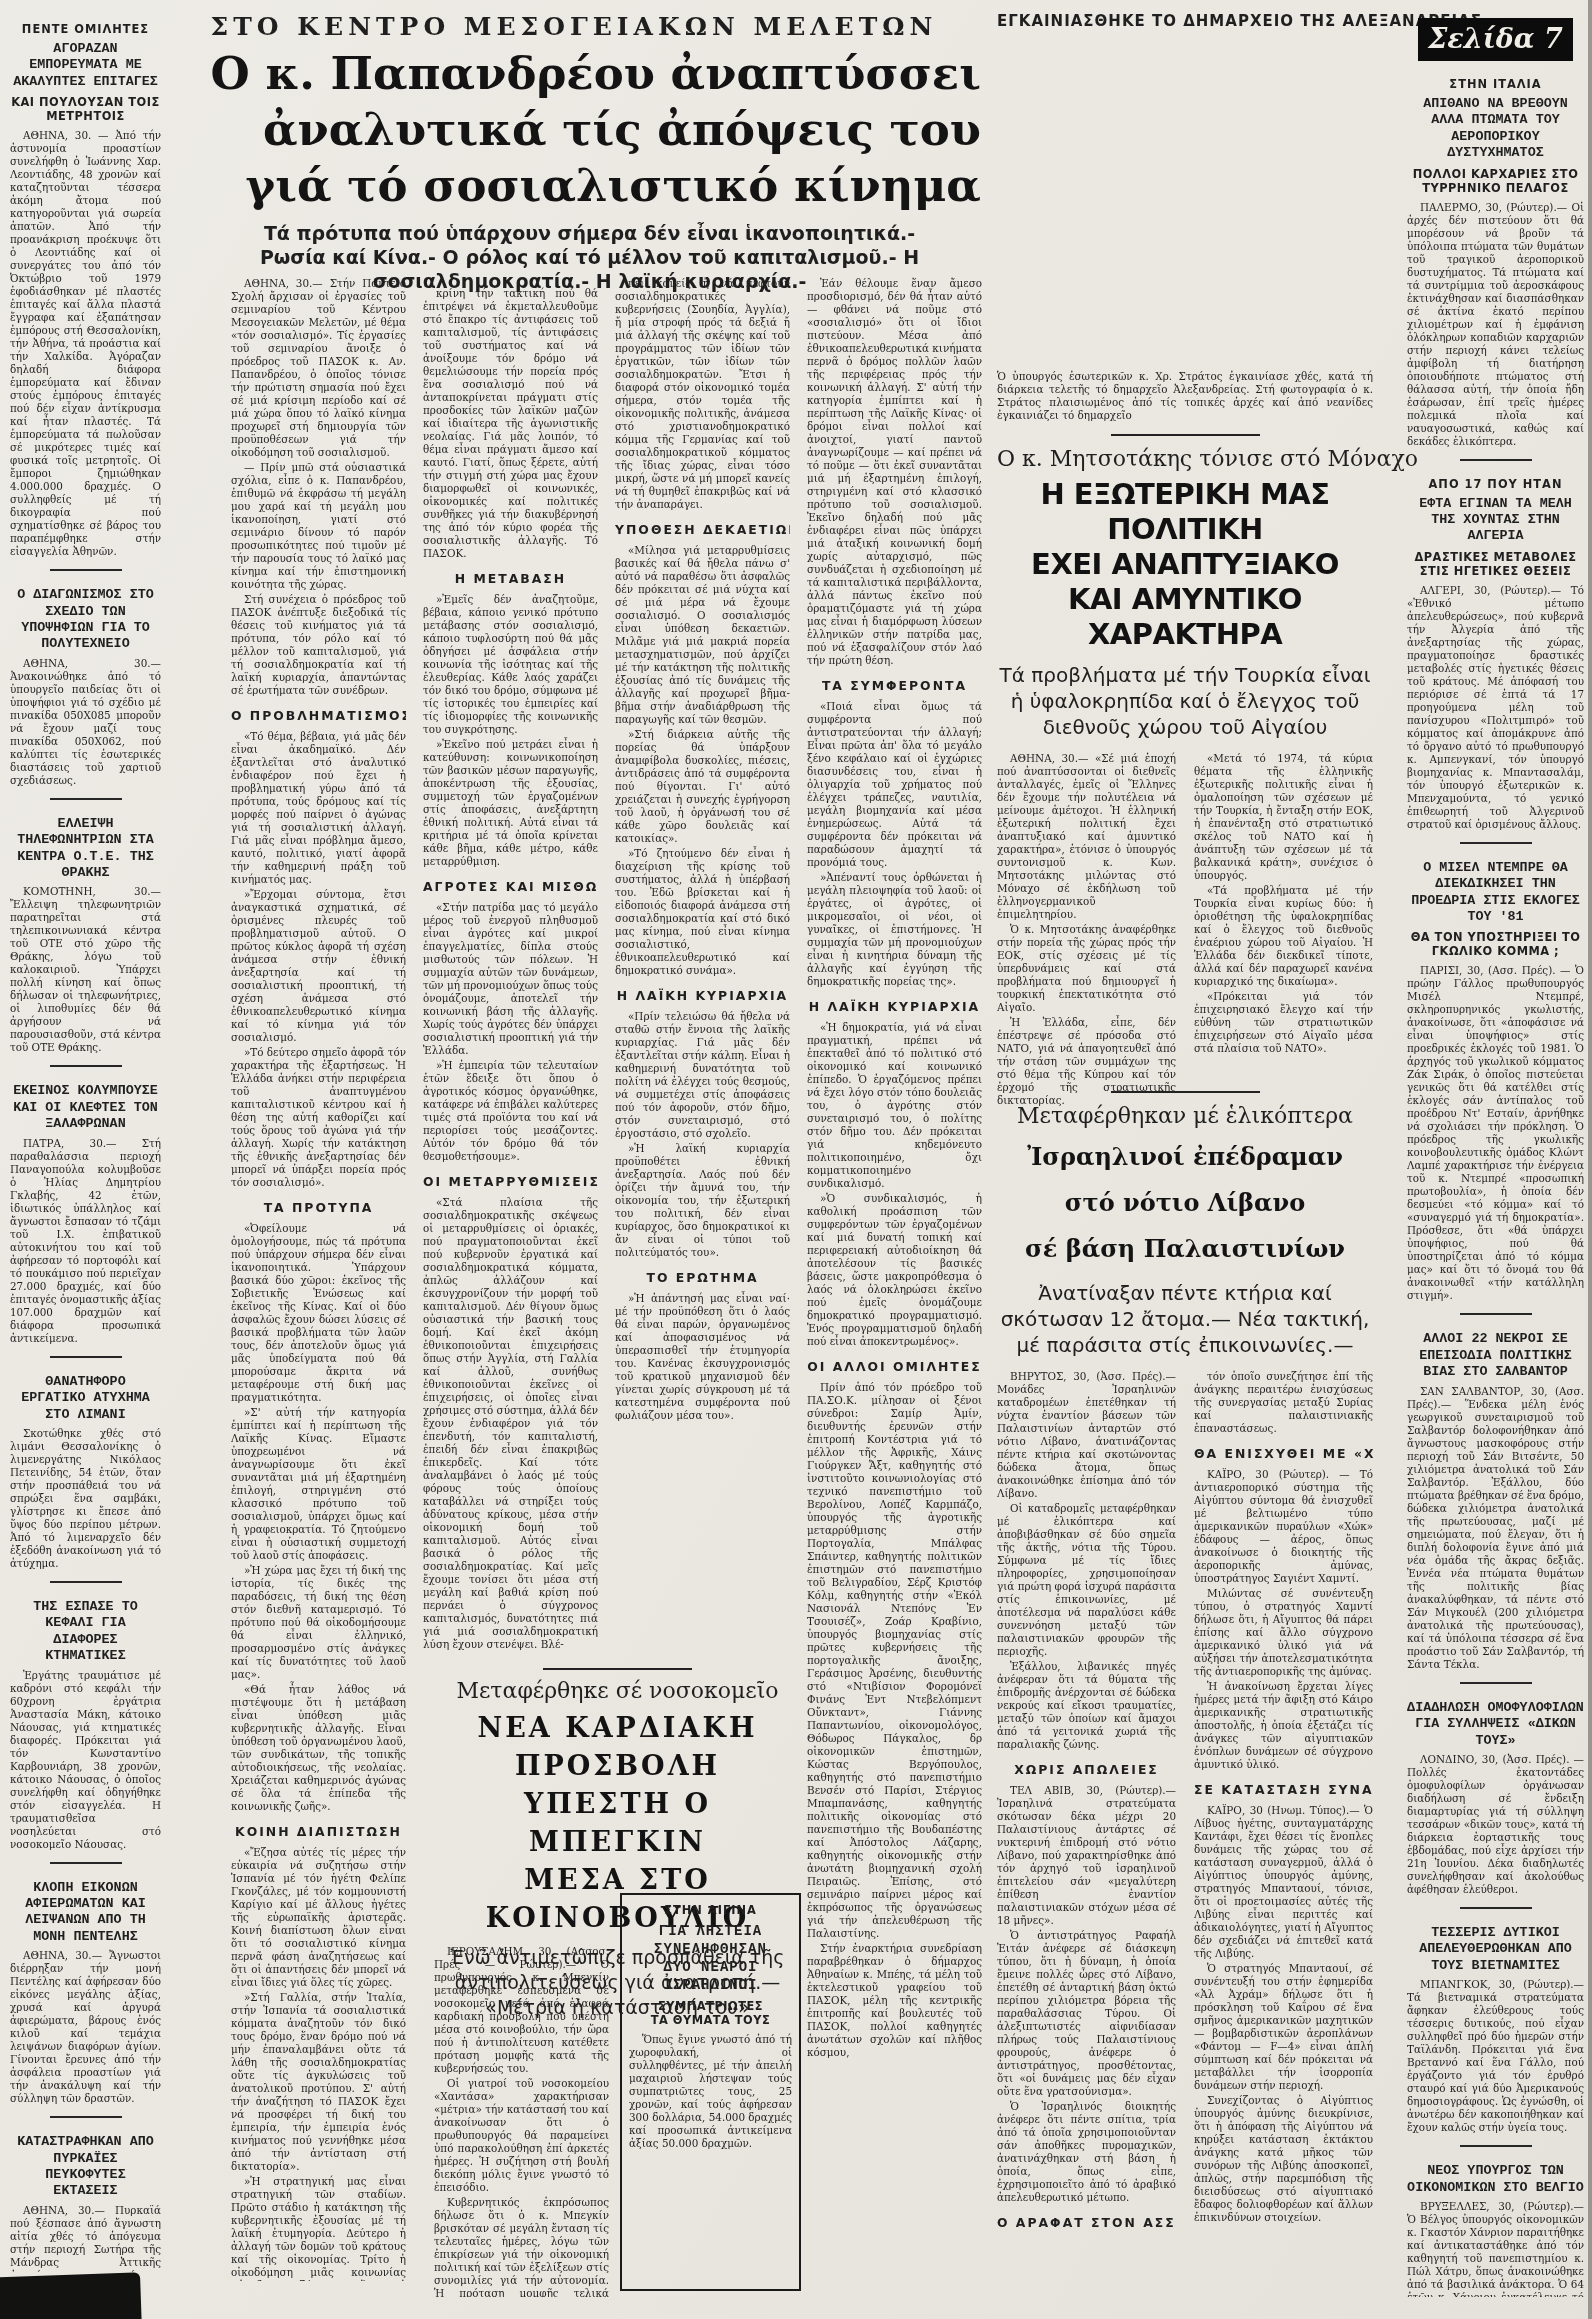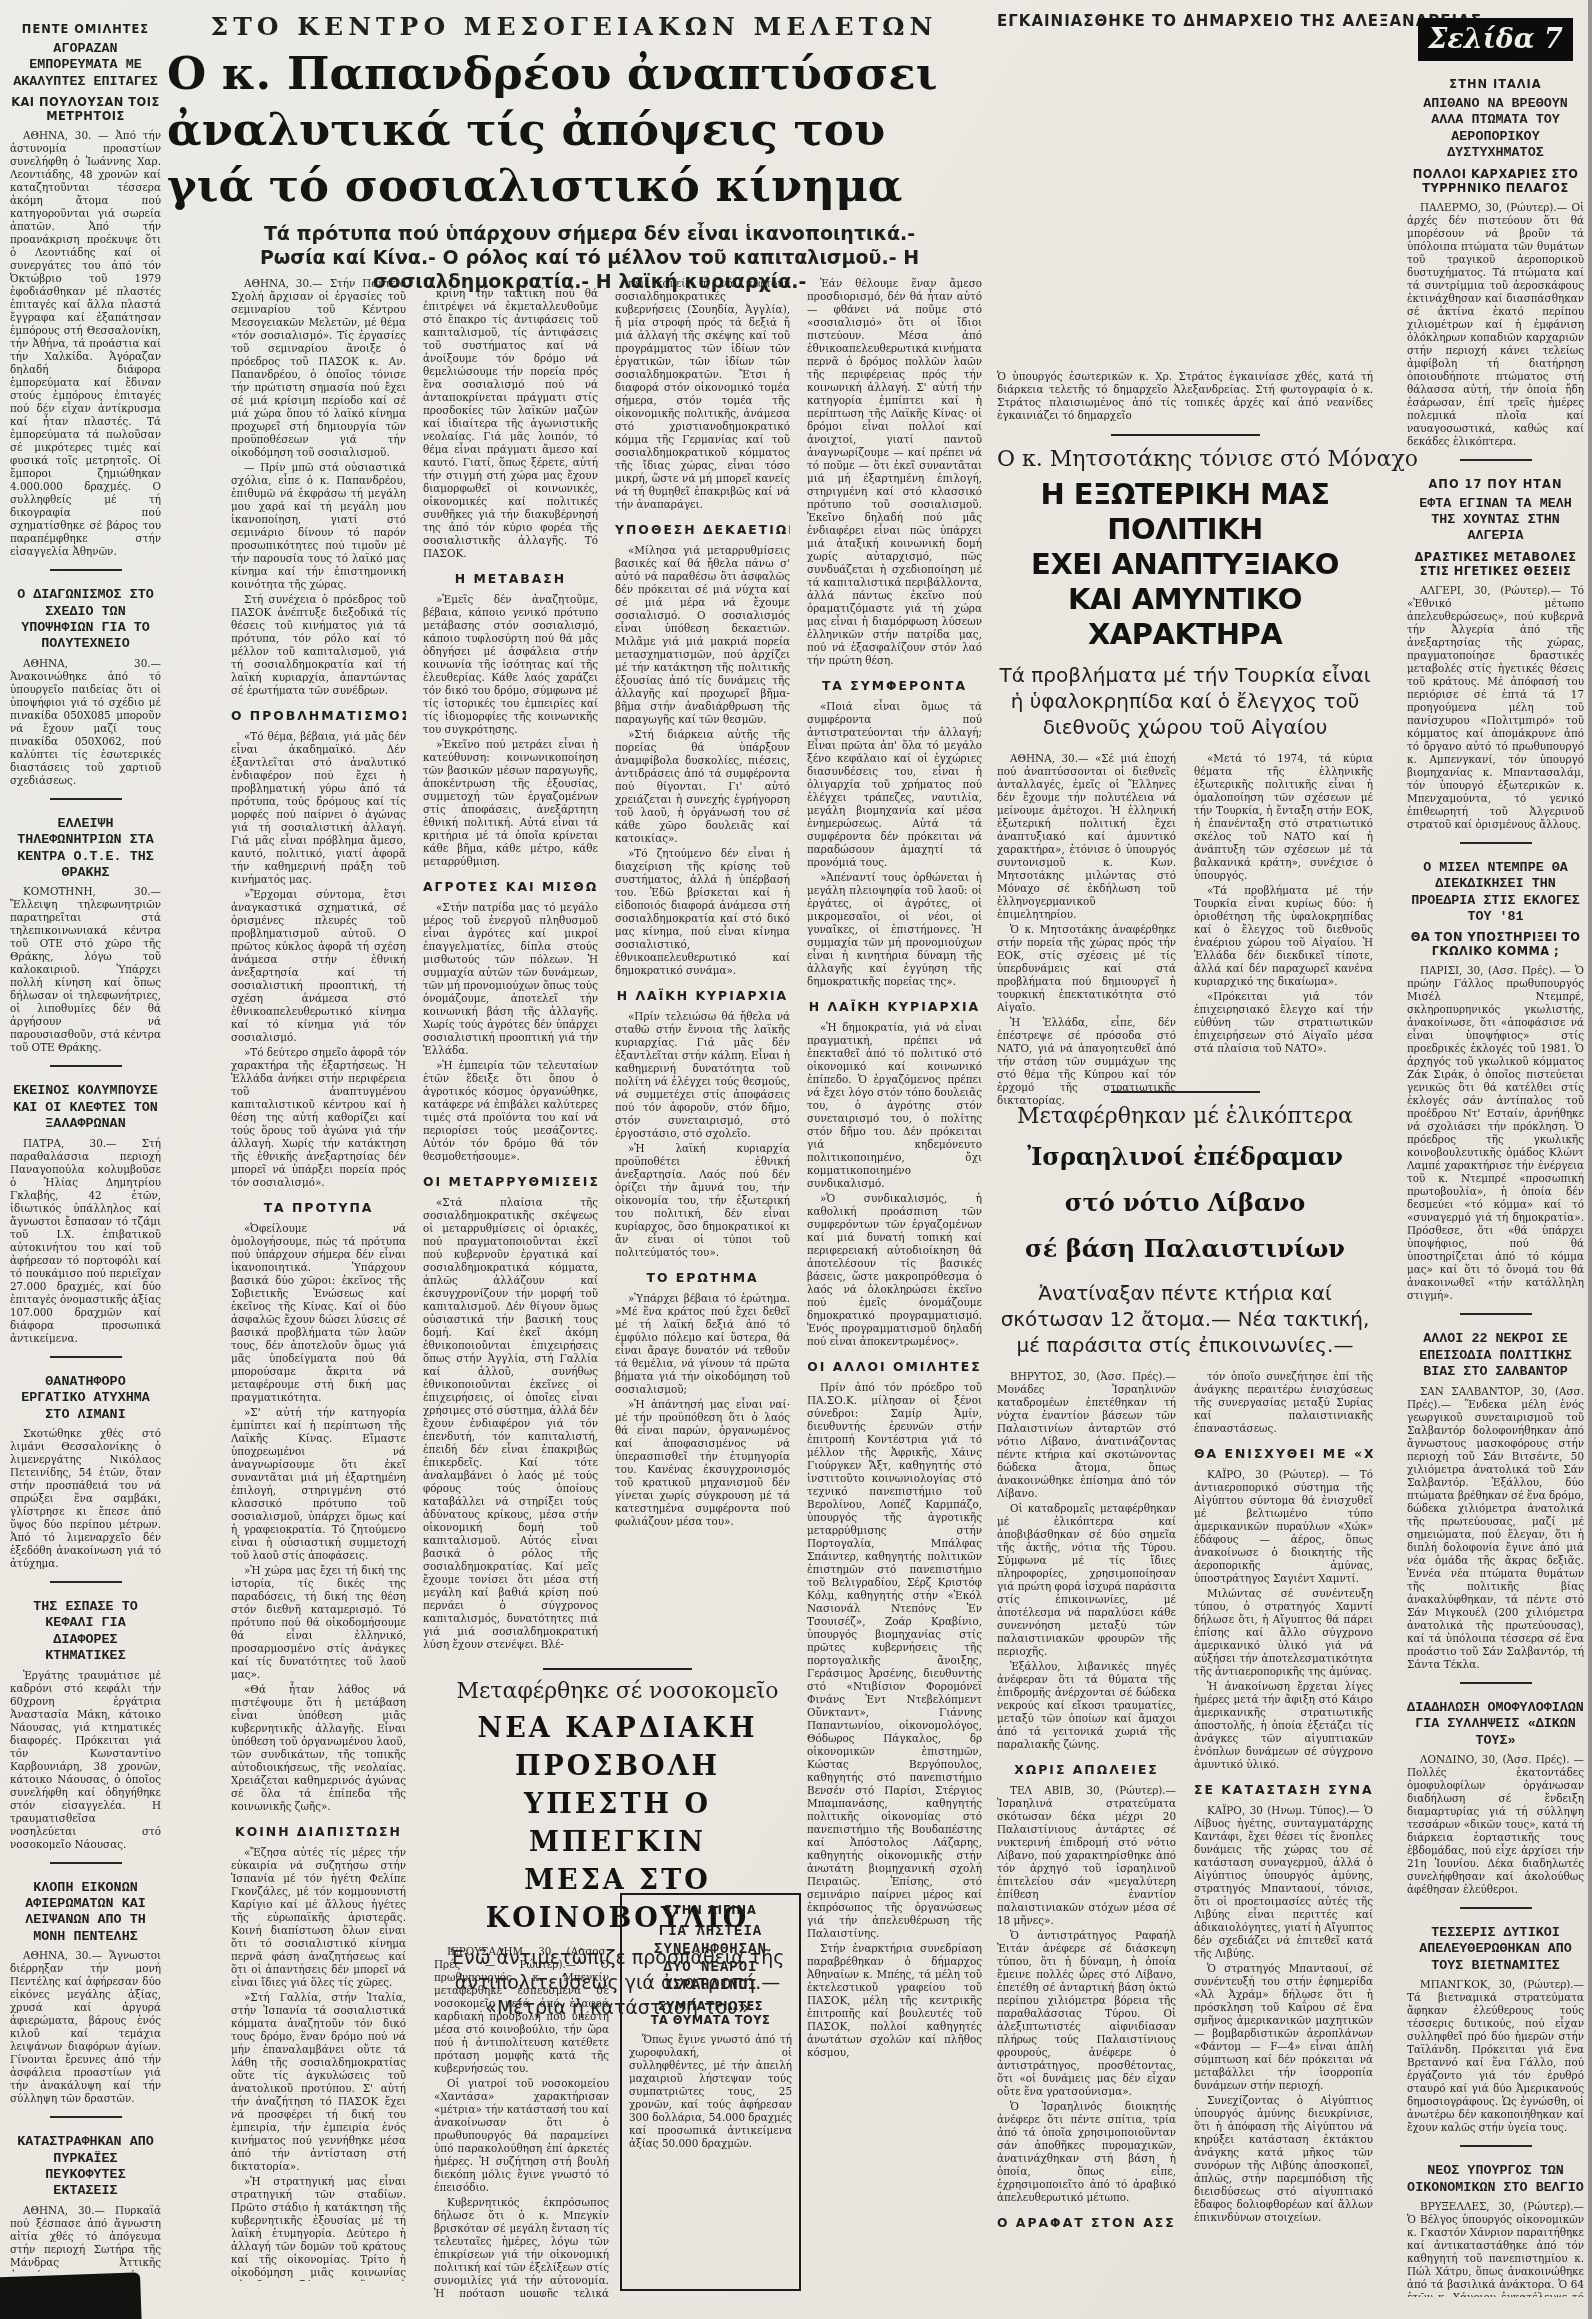--- a/index.html
+++ b/index.html
@@ -17,21 +17,21 @@
   .rk{font-family:"DejaVu Sans",sans-serif;font-weight:bold;font-size:11.4px;letter-spacing:1px;
       text-align:center;margin-bottom:5px;}
   .rh{font-family:Liberation Mono, monospace;font-weight:bold;font-size:13.4px;line-height:16.4px;
       text-align:center;margin-bottom:4px;}
   .rs{font-family:"DejaVu Sans",sans-serif;font-weight:bold;font-size:11.4px;line-height:14px;
       letter-spacing:0.5px;text-align:center;margin:5px 0 6px;}
   .rb{font-size:10.4px;line-height:13px;text-align:justify;text-indent:13px;}
   
   .kicker-big{position:absolute;left:171px;top:12px;width:806px;text-align:center;
       font-weight:bold;font-size:25px;letter-spacing:5px;white-space:nowrap;}
-  .headline-main{position:absolute;left:167px;top:46px;width:814px;text-align:left;
+  .headline-main{position:absolute;left:167px;top:46px;width:814px;text-align:right;
       font-weight:bold;font-size:45px;line-height:56px;white-space:pre-line;color:#141414;}
   .deck-main{position:absolute;left:245px;top:221px;width:689px;
       font-family:"DejaVu Sans",sans-serif;font-weight:bold;font-size:19px;line-height:24px;
       text-align:center;}
   .col{position:absolute;overflow:hidden;}
   
   .photo-region{position:absolute;left:997px;top:12px;width:376px;}
   .photo-kicker{font-family:"DejaVu Sans",sans-serif;font-weight:bold;font-size:15px;
       letter-spacing:1px;text-align:center;white-space:nowrap;margin-bottom:6px;}
   .photo{height:328px;background:
@@ -156,21 +156,20 @@
   <div class="col" style="left:615px;top:277px;width:175px;height:1383px;">
       <div class="p">πει κανείς ἤ νά πέφτουν σοσιαλδημοκρατικές κυβερνήσεις (Σουηδία, Ἀγγλία), ἤ μία στροφή πρός τά δεξιά ἤ μιά ἀλλαγή τῆς σκέψης καί τοῦ προγράμματος τῶν ἰδίων τῶν ἐργατικῶν, τῶν ἰδίων τῶν σοσιαλδημοκρατῶν. Ἔτσι ἡ διαφορά στόν οἰκονομικό τομέα σήμερα, στόν τομέα τῆς οἰκονομικῆς πολιτικῆς, ἀνάμεσα στό χριστιανοδημοκρατικό κόμμα τῆς Γερμανίας καί τοῦ σοσιαλδημοκρατικοῦ κόμματος τῆς ἴδιας χώρας, εἶναι τόσο μικρή, ὥστε νά μή μπορεῖ κανείς νά τή θυμηθεῖ ἐπακριβῶς καί νά τήν ἀναπαράγει.</div>
       <div class="sh">ΥΠΟΘΕΣΗ ΔΕΚΑΕΤΙΩΝ</div>
       <div class="p">«Μίλησα γιά μεταρρυθμίσεις βασικές καί θά ἤθελα πάνω σ' αὐτό νά παραθέσω ὅτι ἀσφαλῶς δέν πρόκειται σέ μιά νύχτα καί σέ μιά μέρα νά ἔχουμε σοσιαλισμό. Ο σοσιαλισμός εἶναι ὑπόθεση δεκαετιῶν. Μιλᾶμε γιά μιά μακριά πορεία μετασχηματισμῶν, πού ἀρχίζει μέ τήν κατάκτηση τῆς πολιτικῆς ἐξουσίας ἀπό τίς δυνάμεις τῆς ἀλλαγῆς καί προχωρεῖ βῆμα-βῆμα στήν ἀναδιάρθρωση τῆς παραγωγῆς καί τῶν θεσμῶν.</div>
       <div class="p">»Στή διάρκεια αὐτῆς τῆς πορείας θά ὑπάρξουν ἀναμφίβολα δυσκολίες, πιέσεις, ἀντιδράσεις ἀπό τά συμφέροντα πού θίγονται. Γι' αὐτό χρειάζεται ἡ συνεχής ἐγρήγορση τοῦ λαοῦ, ἡ ὀργάνωσή του σέ κάθε χῶρο δουλειᾶς καί κατοικίας».</div>
       <div class="p">»Τό ζητούμενο δέν εἶναι ἡ διαχείριση τῆς κρίσης τοῦ συστήματος, ἀλλά ἡ ὑπέρβασή του. Ἐδῶ βρίσκεται καί ἡ εἰδοποιός διαφορά ἀνάμεσα στή σοσιαλδημοκρατία καί στό δικό μας κίνημα, πού εἶναι κίνημα σοσιαλιστικό, ἐθνικοαπελευθερωτικό καί δημοκρατικό συνάμα».</div>
       <div class="sh">Η ΛΑΪΚΗ ΚΥΡΙΑΡΧΙΑ</div>
       <div class="p">«Πρίν τελειώσω θά ἤθελα νά σταθῶ στήν ἔννοια τῆς λαϊκῆς κυριαρχίας. Γιά μᾶς δέν ἐξαντλεῖται στήν κάλπη. Εἶναι ἡ καθημερινή δυνατότητα τοῦ πολίτη νά ἐλέγχει τούς θεσμούς, νά συμμετέχει στίς ἀποφάσεις πού τόν ἀφοροῦν, στόν δῆμο, στόν συνεταιρισμό, στό ἐργοστάσιο, στό σχολεῖο.</div>
       <div class="p">»Ἡ λαϊκή κυριαρχία προϋποθέτει ἐθνική ἀνεξαρτησία. Λαός πού δέν ὁρίζει τήν ἄμυνά του, τήν οἰκονομία του, τήν ἐξωτερική του πολιτική, δέν εἶναι κυρίαρχος, ὅσο δημοκρατικοί κι ἄν εἶναι οἱ τύποι τοῦ πολιτεύματός του».</div>
       <div class="sh">ΤΟ ΕΡΩΤΗΜΑ</div>
-      <div class="p">»Ὑπάρχει βέβαια τό ἐρώτημα. »Μέ ἕνα κράτος πού ἔχει δεθεῖ μέ τή λαϊκή δεξιά ἀπό τό ἐμφύλιο πόλεμο καί ὕστερα, θά εἶναι ἄραγε δυνατόν νά τεθοῦν τά θεμέλια, νά γίνουν τά πρῶτα βήματα γιά τήν οἰκοδόμηση τοῦ σοσιαλισμοῦ;</div>
       <div class="p">»Ἡ ἀπάντησή μας εἶναι ναί· μέ τήν προϋπόθεση ὅτι ὁ λαός θά εἶναι παρών, ὀργανωμένος καί ἀποφασισμένος νά ὑπερασπισθεῖ τήν ἐτυμηγορία του. Κανένας ἐκσυγχρονισμός τοῦ κρατικοῦ μηχανισμοῦ δέν γίνεται χωρίς σύγκρουση μέ τά κατεστημένα συμφέροντα πού φωλιάζουν μέσα του».</div>
     </div>
   <div class="col" style="left:807px;top:277px;width:175px;height:2004px;">
       <div class="p">Ἐάν θέλουμε ἕναν ἄμεσο προσδιορισμό, δέν θά ἦταν αὐτό — φθάνει νά ποῦμε στό «σοσιαλισμό» ὅτι οἱ ἴδιοι πιστεύουν. Μέσα ἀπό ἐθνικοαπελευθερωτικά κινήματα περνᾶ ὁ δρόμος πολλῶν λαῶν τῆς περιφέρειας πρός τήν κοινωνική ἀλλαγή. Σ' αὐτή τήν κατηγορία ἐμπίπτει καί ἡ περίπτωση τῆς Λαϊκῆς Κίνας· οἱ δρόμοι εἶναι πολλοί καί ἀνοιχτοί, γιατί παντοῦ ἀναγνωρίζουμε — καί πρέπει νά τό ποῦμε — ὅτι ἐκεῖ συναντᾶται μιά μή ἐξαρτημένη ἐπιλογή, στηριγμένη καί στό κλασσικό πρότυπο τοῦ σοσιαλισμοῦ. Ἐκεῖνο δηλαδή πού μᾶς ἐνδιαφέρει εἶναι πῶς ὑπάρχει μιά ἀταξική κοινωνική δομή χωρίς αὐταρχισμό, πῶς συνδυάζεται ἡ σχεδιοποίηση μέ τά καπιταλιστικά περιβάλλοντα, ἀλλά πάντως ἐκεῖνο πού ὁραματιζόμαστε γιά τή χώρα μας εἶναι ἡ διαμόρφωση λύσεων ἑλληνικῶν στήν πατρίδα μας, πού νά ἐξασφαλίζουν στόν λαό τήν πρώτη θέση.</div>
       <div class="sh">ΤΑ ΣΥΜΦΕΡΟΝΤΑ</div>
       <div class="p">«Ποιά εἶναι ὅμως τά συμφέροντα πού ἀντιστρατεύονται τήν ἀλλαγή; Εἶναι πρῶτα ἀπ' ὅλα τό μεγάλο ξένο κεφάλαιο καί οἱ ἐγχώριες διασυνδέσεις του, εἶναι ἡ ὀλιγαρχία τοῦ χρήματος πού ἐλέγχει τράπεζες, ναυτιλία, μεγάλη βιομηχανία καί μέσα ἐνημερώσεως. Αὐτά τά συμφέροντα δέν πρόκειται νά παραδώσουν ἀμαχητί τά προνόμιά τους.</div>
       <div class="p">»Ἀπέναντί τους ὀρθώνεται ἡ μεγάλη πλειοψηφία τοῦ λαοῦ: οἱ ἐργάτες, οἱ ἀγρότες, οἱ μικρομεσαῖοι, οἱ νέοι, οἱ γυναῖκες, οἱ ἐπιστήμονες. Ἡ συμμαχία τῶν μή προνομιούχων εἶναι ἡ κινητήρια δύναμη τῆς ἀλλαγῆς καί ἐγγύηση τῆς δημοκρατικῆς πορείας της».</div>
       <div class="sh">Η ΛΑΪΚΗ ΚΥΡΙΑΡΧΙΑ</div>
       <div class="p">«Ἡ δημοκρατία, γιά νά εἶναι πραγματική, πρέπει νά ἐπεκταθεῖ ἀπό τό πολιτικό στό οἰκονομικό καί κοινωνικό ἐπίπεδο. Ὁ ἐργαζόμενος πρέπει νά ἔχει λόγο στόν τόπο δουλειᾶς του, ὁ ἀγρότης στόν συνεταιρισμό του, ὁ πολίτης στόν δῆμο του. Δέν πρόκειται γιά κηδεμόνευτο πολιτικοποιημένο, ὄχι κομματικοποιημένο συνδικαλισμό.</div>
       <div class="p">»Ὁ συνδικαλισμός, ἡ καθολική προάσπιση τῶν συμφερόντων τῶν ἐργαζομένων καί μιά δυνατή τοπική καί περιφερειακή αὐτοδιοίκηση θά ἀποτελέσουν τίς βασικές βάσεις, ὥστε μακροπρόθεσμα ὁ λαός νά ὁλοκληρώσει ἐκεῖνο πού ἐμεῖς ὀνομάζουμε δημοκρατικό προγραμματισμό. Ἑνός προγραμματισμοῦ δηλαδή πού εἶναι ἀποκεντρωμένος».</div>

